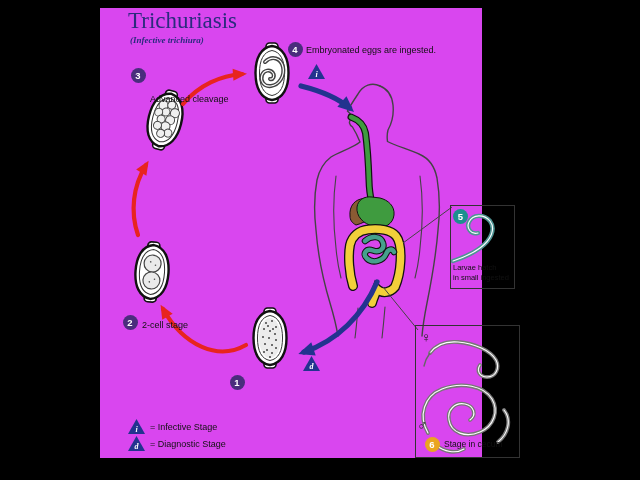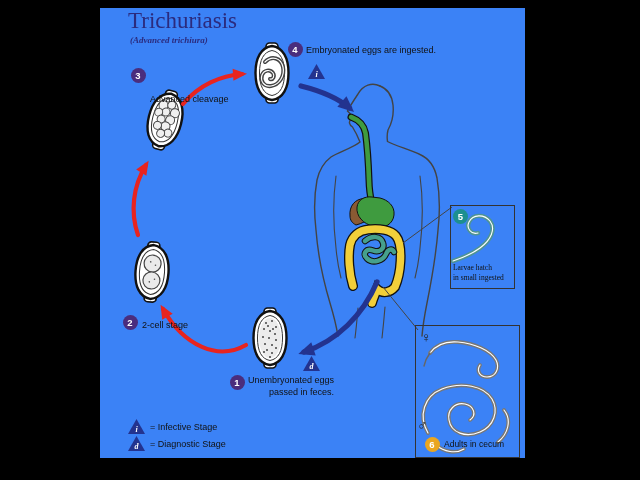--- a/index.html
+++ b/index.html
@@ -1,22 +1,22 @@
 <!DOCTYPE html>
 <html><head>
 <meta charset="utf-8">
 <style>
   html,body{margin:0;padding:0;}
   body{
     width:640px;height:480px;position:relative;background:#000;
     font-family:"Liberation Sans",sans-serif;overflow:hidden;
   }
   #panel{
-    position:absolute;left:100px;top:8px;width:425px;height:450px;
-    background:#3b82f6;
+    position:absolute;left:100px;top:8px;width:382px;height:450px;
+    background:#d946ef;
   }
   #gfx{position:absolute;left:0;top:0;z-index:1;}
   .ov{position:absolute;z-index:2;}
   
   .title{
     left:28px;top:0px;font-family:"Liberation Serif",serif;
     font-size:23px;color:#2b2b7e;
   }
   .subtitle{
     left:30px;top:27px;font-family:"Liberation Serif",serif;
@@ -178,21 +178,21 @@
     <g fill="none" stroke-linecap="round">
       <path d="M146,337 C118,353 84,338 63,301" stroke="#e8241f" stroke-width="4.2" marker-end="url(#ah-red)"></path>
       <path d="M38,227 C30,204 33,178 46,157" stroke="#e8241f" stroke-width="4.2" marker-end="url(#ah-red)"></path>
       <path d="M83,96 C99,77 121,67.5 142,66" stroke="#e8241f" stroke-width="4.2" marker-end="url(#ah-red)"></path>
       <path d="M201,78 C221,83 239,91 249.5,100" stroke="#23338f" stroke-width="5.2" marker-end="url(#ah-blue)"></path>
       <path d="M277,274 C263,307 237,333 204,344" stroke="#23338f" stroke-width="5.2" marker-end="url(#ah-blue)"></path>
     </g>
   </svg>
 
   <div class="ov title">Trichuriasis</div>
-  <div class="ov subtitle">(Advanced trichiura)</div>
+  <div class="ov subtitle">(Infective trichiura)</div>
 
   <div class="ov badge" style="left:30.5px;top:59.5px;">
     <span>3</span>
   </div>
   <div class="ov label" style="left:50px;top:61px;margin-top:24px;">Advanced cleavage</div>
 
   <div class="ov badge" style="left:187.5px;top:33.5px;">
     <span>4</span>
   </div>
   <div class="ov label" style="left:206px;top:36px;">Embryonated eggs are ingested.</div>
@@ -203,46 +203,42 @@
   </div>
 
   <div class="ov badge" style="left:22.5px;top:306.5px;">
     <span>2</span>
   </div>
   <div class="ov label" style="left:42px;top:311px;">2-cell stage</div>
 
   <div class="ov badge" style="left:129.5px;top:366.5px;">
     <span>1</span>
   </div>
-  <div class="ov label" style="left:148px;top:366px;">
-    <div>Unembryonated eggs</div>
-    <div>passed in feces.</div>
-  </div>
 
   <div class="ov tri" style="left:203px;top:348px;">
     <div class="shape"></div>
     <div class="letter">d</div>
   </div>
 
   <div class="ov inset" style="left:350px;top:197px;width:63px;height:82px;"></div>
   <div class="ov badge teal" style="left:353px;top:201px;">
     <span>5</span>
   </div>
-  <div class="ov smalllabel" style="left:353px;top:255px;font-family:Liberation Serif, serif;">
+  <div class="ov smalllabel" style="left:353px;top:255px;">
     <div>Larvae hatch</div>
     <div>in small ingested</div>
   </div>
 
   <div class="ov inset" style="left:315px;top:317px;width:103px;height:131px;"></div>
   <div class="ov gender" style="left:321px;top:322px;">♀</div>
   <div class="ov gender" style="left:317px;top:410px;">♂</div>
   <div class="ov badge yellow" style="left:324.5px;top:428.5px;">
     <span>6</span>
   </div>
-  <div class="ov label" style="left:344px;top:430px;font-size:8.5px;">Adults in cecum</div>
+  <div class="ov label" style="left:344px;top:430px;font-size:8.5px;">Stage in cecum</div>
 
   <div class="ov legendrow" style="left:28px;top:411px;">
     <div class="tri" style="position:relative;">
       <div class="shape"></div>
       <div class="letter">i</div>
     </div>
     <span class="label">= Infective Stage</span>
   </div>
   <div class="ov legendrow" style="left:28px;top:428px;">
     <div class="tri" style="position:relative;">

